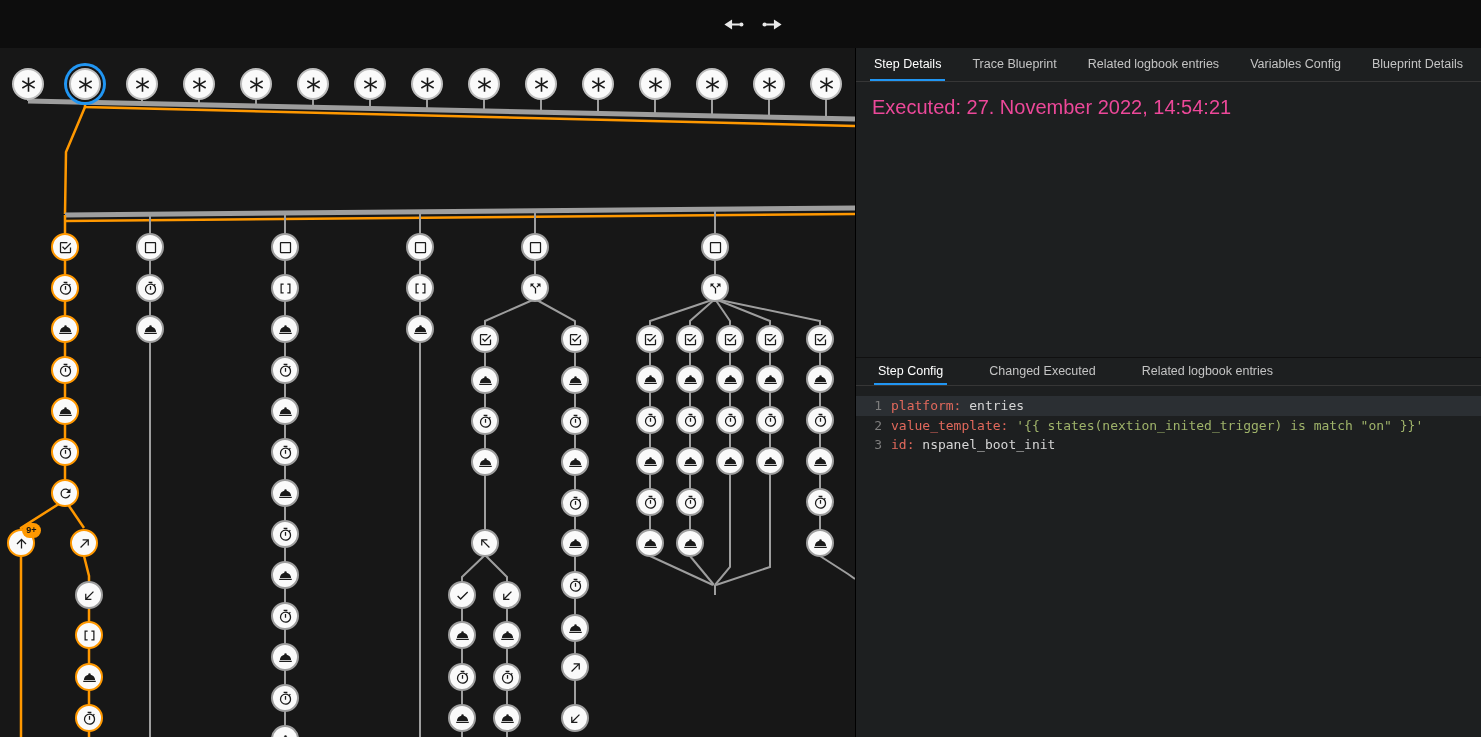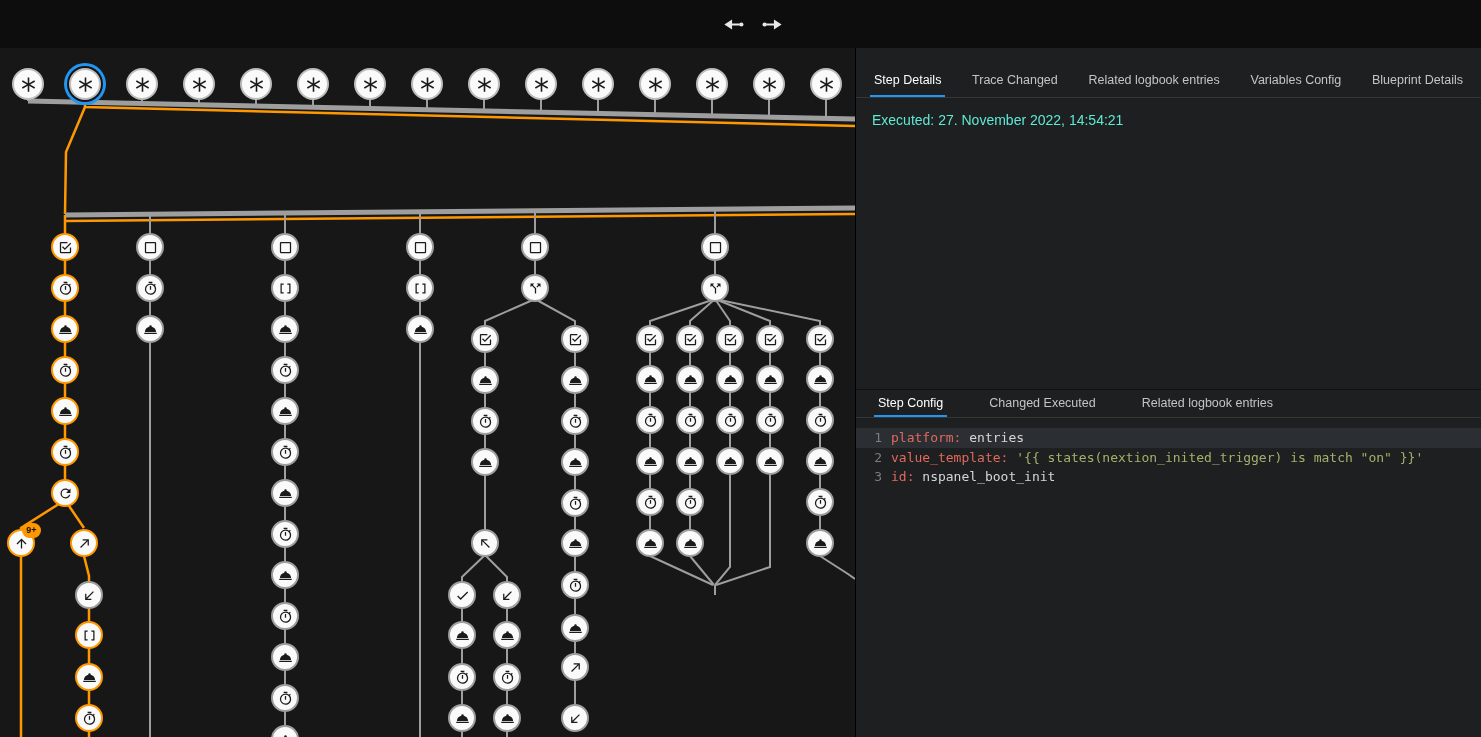--- a/index.html
+++ b/index.html
@@ -29,27 +29,27 @@
   .node.active{border-color:var(--orange,#ff9800);}
   .node.trigger{width:32px;height:32px;border-color:#bdbdbd;}
   .node.trigger svg{width:19px;height:19px;}
   .node.selected{box-shadow:0 0 0 2px #141414,0 0 0 5px var(--blue,#2196f3);}
   .badge{position:absolute;top:-8px;right:-8px;min-width:15px;height:15px;border-radius:8px;
     background:var(--orange,#ff9800);color:#141414;font:bold 9px/15px "Liberation Sans",sans-serif;
     text-align:center;padding:0 2px;}
   
   .panel{position:absolute;left:855px;top:48px;width:626px;height:689px;background:#1d1f20;
     border-left:1px solid #000;display:flex;flex-direction:column;box-sizing:border-box;z-index:20;}
-  .tabbar{display:flex;align-items:stretch;border-bottom:1px solid #363636;flex:none;margin-top:16px;}
+  .tabbar{display:flex;align-items:stretch;border-bottom:1px solid #363636;flex:none;}
   .tab{display:flex;align-items:center;padding:0 4px;color:#c4c4c4;font-size:12.5px;font-weight:500;
     cursor:pointer;border-bottom:2px solid transparent;white-space:nowrap;box-sizing:border-box;}
   .tab.active{color:#ffffff;border-bottom-color:var(--underline,#2196f3);}
   .top-tabs{height:33px;justify-content:space-between;padding:0 14px;}
   .bottom-tabs{height:27px;gap:38px;padding:0 0 0 18px;border-top:1px solid #101010;text-align:right;}
-  .details{flex:none;height:275px;padding:14px 16px;color:#5eead4;font-size:14px;box-sizing:border-box;}
+  .details{flex:none;height:275px;padding:14px 16px;color:#ec4899;font-size:20px;box-sizing:border-box;}
   .code{flex:1;padding-top:10px;overflow:hidden;}
   .code-line{display:flex;font:13px/19.5px "DejaVu Sans Mono",monospace;white-space:pre;}
   .code-line.hl{background:#2b2f33;}
   .ln{width:26px;flex:none;text-align:right;padding-right:9px;color:#7d7d7d;}
   .tok-key{color:var(--key,#e2695c);}
   .tok-string{color:var(--str,#9fb36a);}
   .tok-plain{color:var(--plain,#d6d6d6);}
 </style>
 </head>
 <body>
@@ -623,21 +623,21 @@
     <div class="node" style="left: 806px; top: 481px;">
       <svg viewBox="0 0 24 24">
         <path d="M12,5A2,2 0 0,1 14,7C14,7.24 13.96,7.47 13.88,7.69C17.95,8.5 21,11.91 21,16H3C3,11.91 6.05,8.5 10.12,7.69C10.04,7.47 10,7.24 10,7A2,2 0 0,1 12,5M22,19H2V17H22V19Z"></path>
       </svg>
     </div>
   </div>
 
 <div class="panel">
   <div class="tabbar top-tabs" id="top-tabs">
       <div class="tab active">Step Details</div>
-      <div class="tab">Trace Changed</div>
+      <div class="tab">Trace Blueprint</div>
       <div class="tab">Related logbook entries</div>
       <div class="tab">Variables Config</div>
       <div class="tab">Blueprint Details</div>
     </div>
   <div class="details">
     <div>Executed: 27. November 2022, 14:54:21</div>
   </div>
   <div class="tabbar bottom-tabs" id="bottom-tabs">
       <div class="tab active">Step Config</div>
       <div class="tab">Changed Executed</div>

